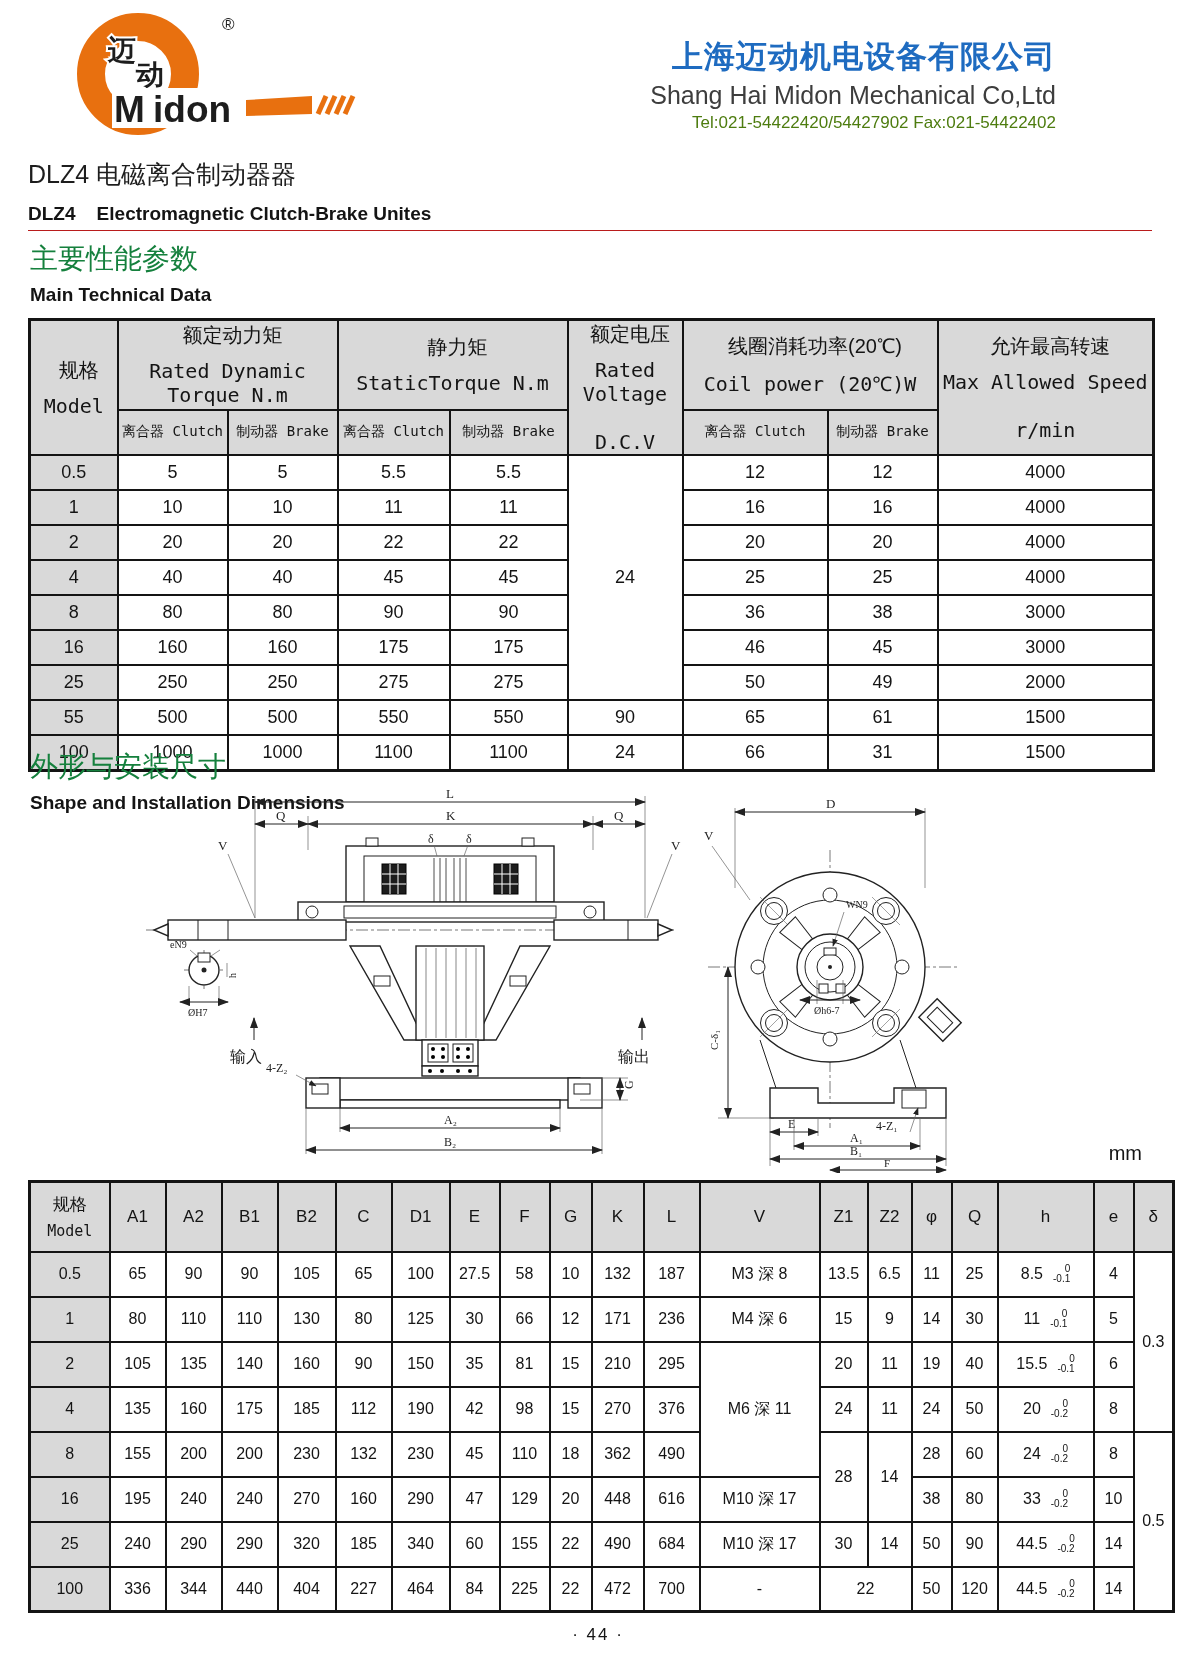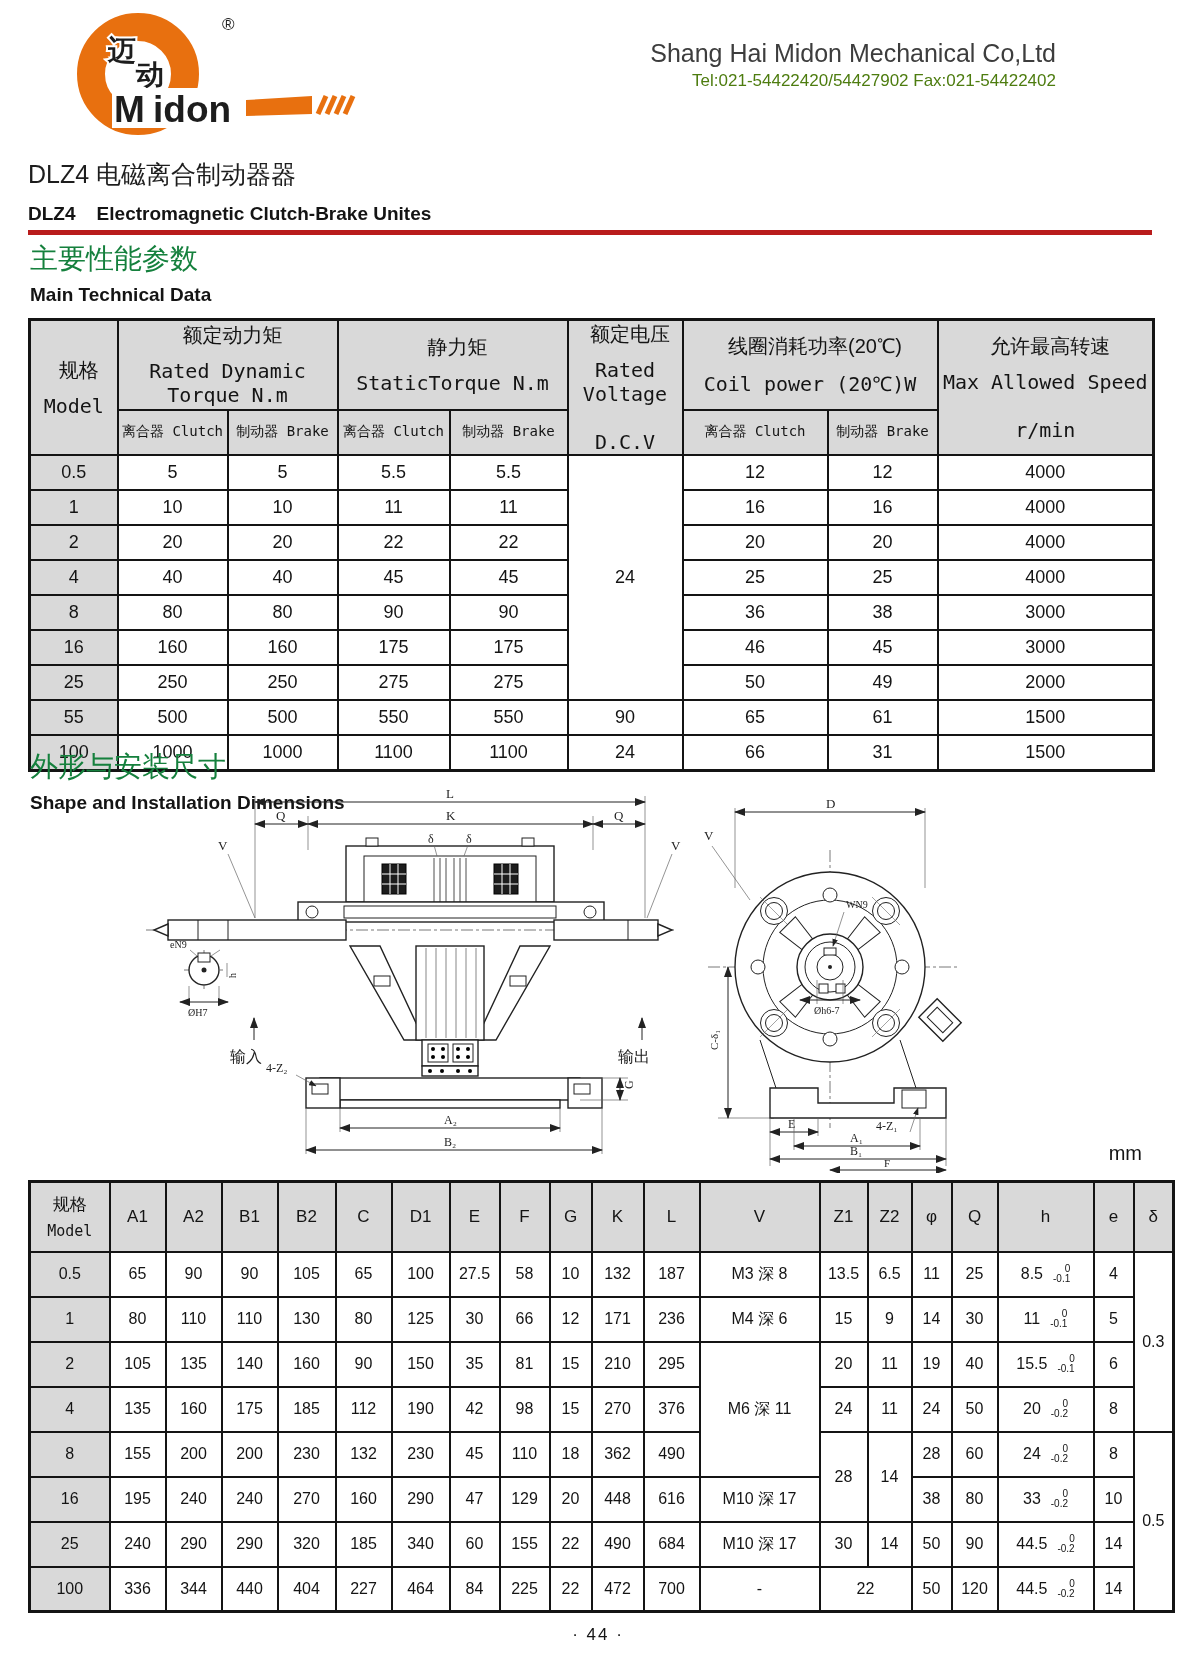--- a/index.html
+++ b/index.html
@@ -8,21 +8,21 @@
   
   .logo{position:absolute;left:50px;top:4px;}
   .company{position:absolute;top:36px;right:124px;text-align:right;}
   .company .zh{font-size:31px;font-weight:bold;color:#1e6bc0;letter-spacing:1px;}
   .company .en{font-size:25px;color:#3d3d3d;margin-top:3px;}
   .company .tel{font-size:17px;color:#4d7c0f;margin-top:3px;}
   
   .titleblock{position:absolute;left:28px;top:158px;width:1124px;}
   .title-zh{font-size:25px;color:#1d1d1d;}
   .title-en{font-size:19px;font-weight:bold;margin-top:12px;padding-bottom:5px;
-            border-bottom:5px solid #b91c1c;white-space:pre;}
+            border-bottom:1px solid #b91c1c;white-space:pre;}
   .sec{position:absolute;left:30px;}
   .sec .zh{font-size:28px;color:#15803d;}
   .sec .en{font-size:19px;font-weight:bold;margin-top:6px;}
   #sec1{top:240px;} #sec2{top:748px;}
   
   table{border-collapse:collapse;table-layout:fixed;background:#fff;}
   td,th{border:2px solid #141414;text-align:center;vertical-align:middle;
         padding:0;font-weight:normal;overflow:hidden;}
   table{border:3px solid #141414;}
   .gray, th{background:#d9d9d9;}
@@ -76,20 +76,21 @@
     <polygon points="196,96 262,92 262,110 196,112" fill="#e8700f"></polygon>
     <g stroke="#e8700f" stroke-width="5">
       <line x1="268" y1="110" x2="276" y2="92"></line>
       <line x1="277" y1="110" x2="285" y2="92"></line>
       <line x1="286" y1="110" x2="294" y2="92"></line>
       <line x1="295" y1="110" x2="303" y2="92"></line>
     </g>
   </svg>
 </div>
 <div class="company">
+  <div class="zh">上海迈动机电设备有限公司</div>
   <div class="en">Shang Hai Midon Mechanical Co,Ltd</div>
   <div class="tel">Tel:021-54422420/54427902 Fax:021-54422402</div>
 </div>
 
 <div class="titleblock">
   <div class="title-zh">DLZ4 电磁离合制动器器</div>
   <div class="title-en">DLZ4    Electromagnetic Clutch-Brake Unites</div>
 </div>
 <div class="sec" id="sec1">
   <div class="zh">主要性能参数</div>

